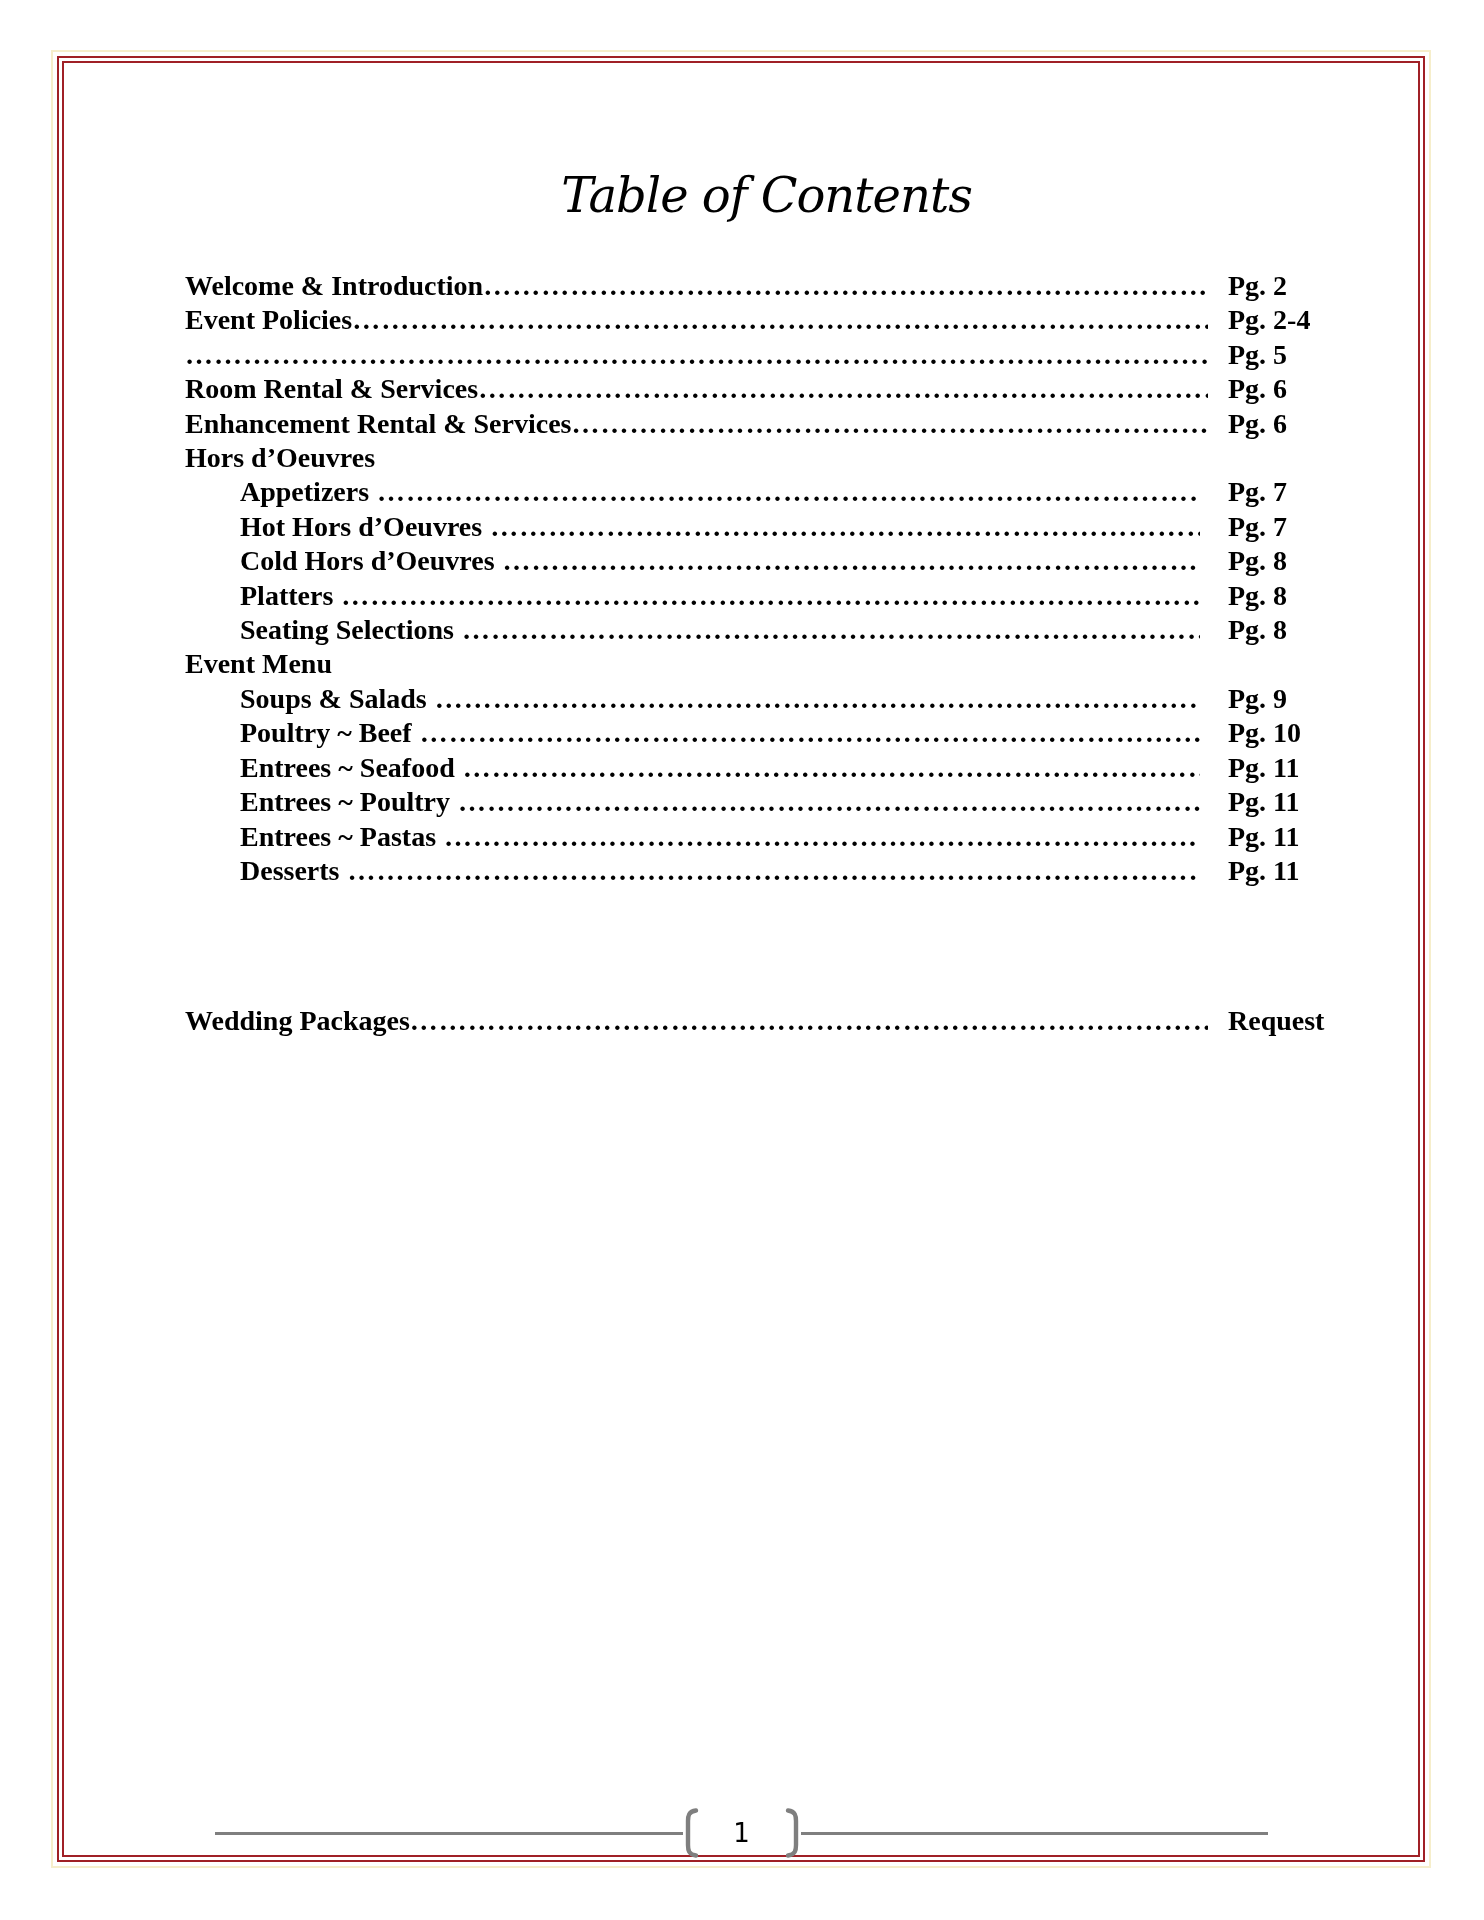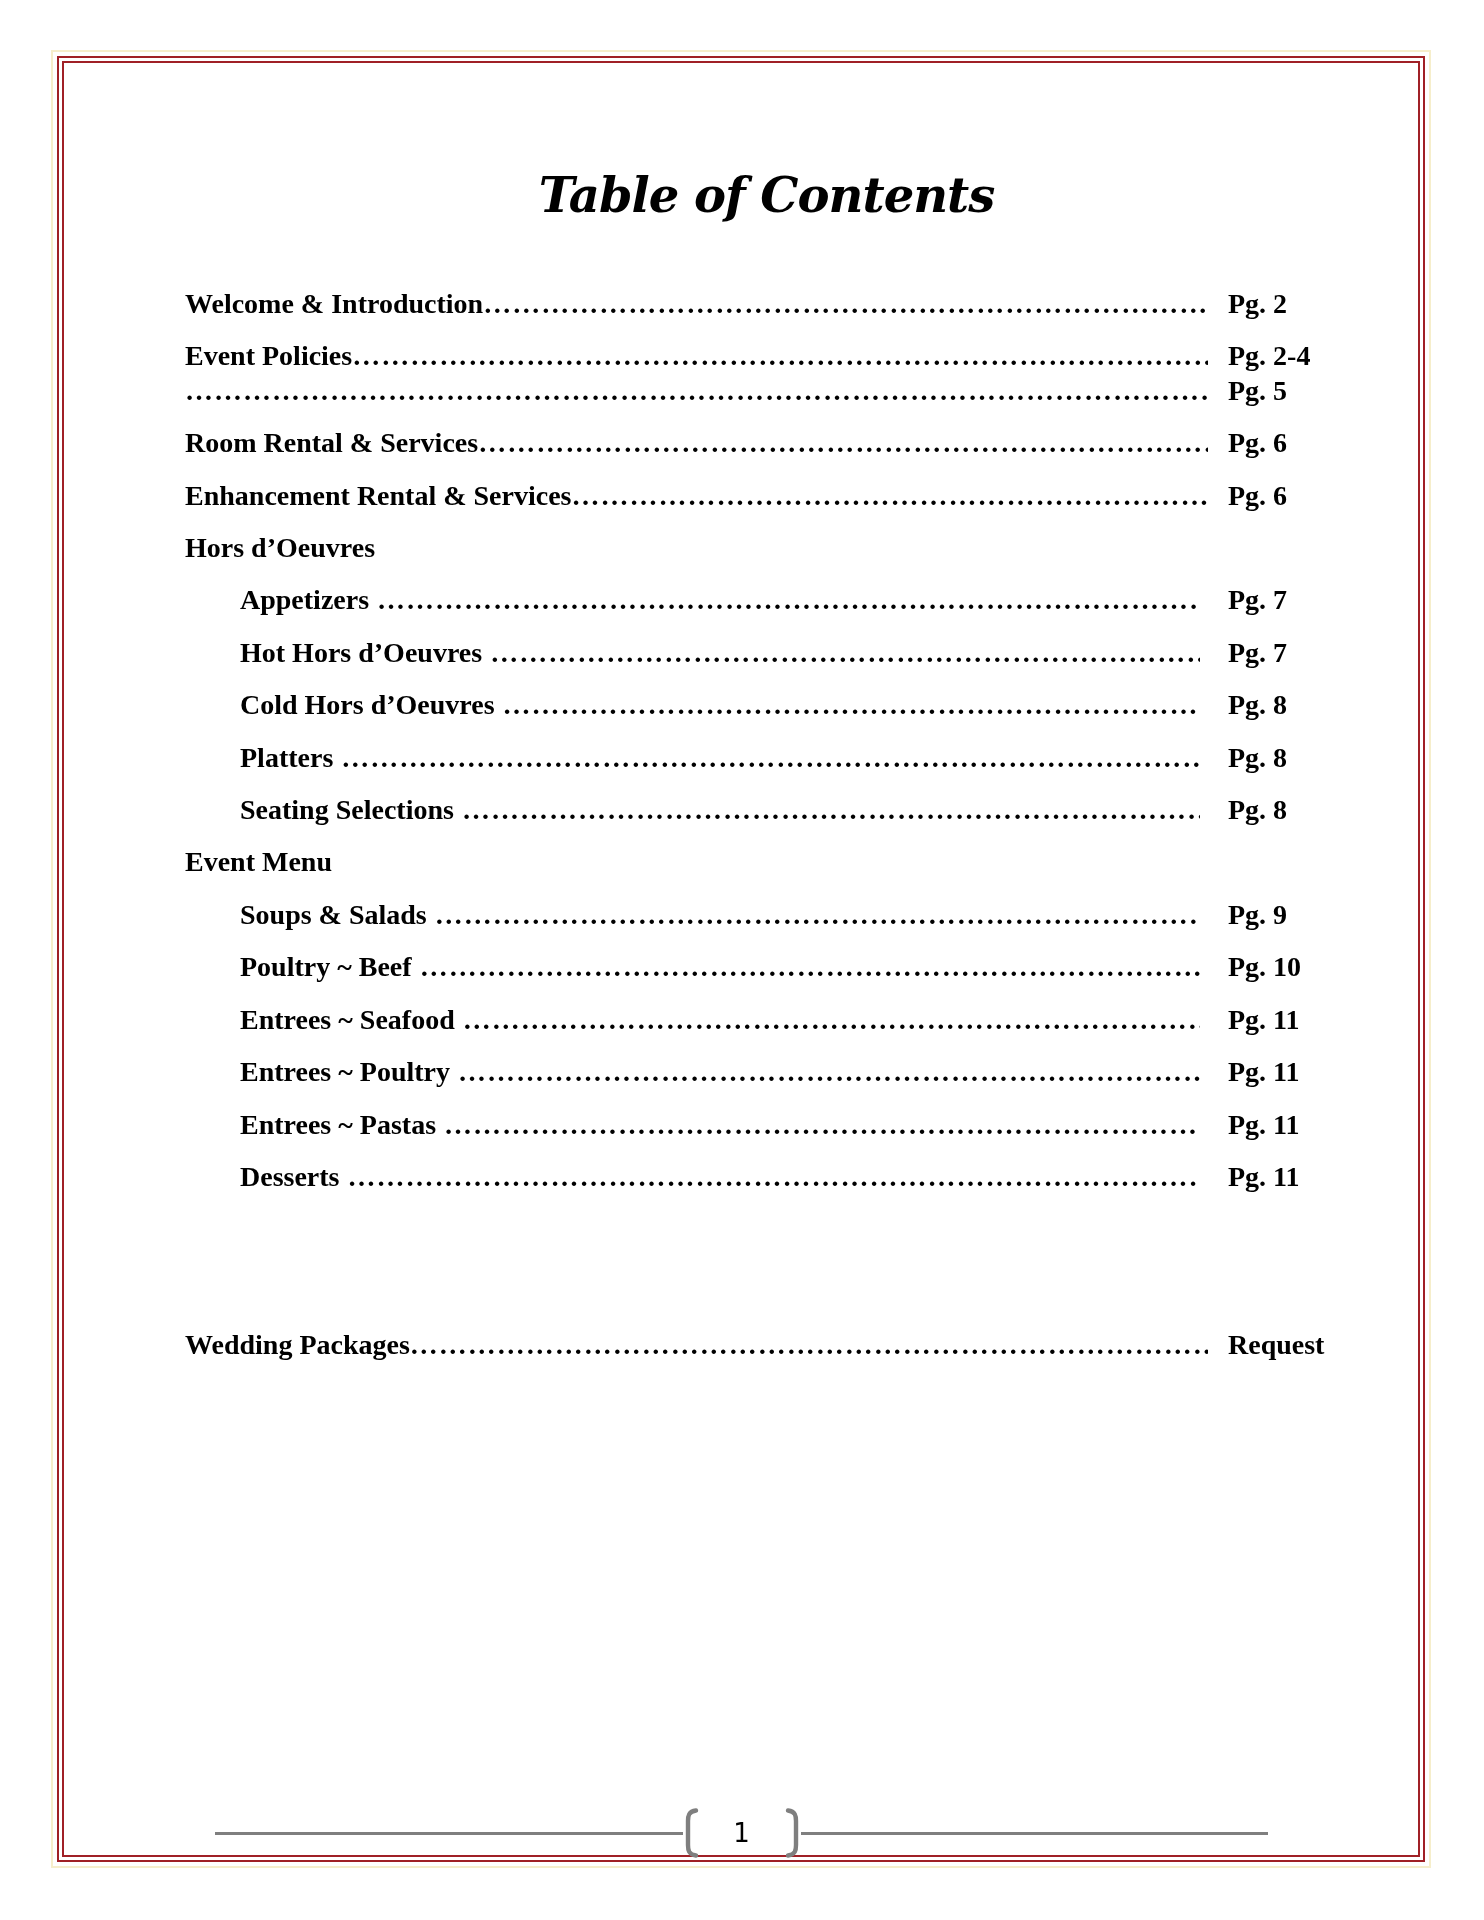--- a/index.html
+++ b/index.html
@@ -27,38 +27,38 @@
     box-sizing:border-box;pointer-events:none;
   }
   .content{
     position:absolute;left:185px;top:0;width:1163px;
   }
   .title{
     margin:168px 0 0 0;
     text-align:center;
     font-family:"DejaVu Serif", serif;
     font-style:italic;
-    font-weight:bold;
+    font-weight:normal;
     font-size:48px;
     line-height:55px;
     letter-spacing:-1px;
   }
   .toc{
     margin-top:46px;
   }
   .toc-row{
     display:flex;
     align-items:baseline;
     font-size:28px;
     line-height:34.4px;
     font-weight:bold;
     white-space:nowrap;
   }
   .toc-row.indent{padding-left:55px;gap:8px;}
-  .toc-label{flex:none;margin-top:18px;}
+  .toc-label{flex:none;}
   .toc-leader{
     flex:1 1 auto;
     overflow:hidden;
     letter-spacing:1px;
     min-width:0;
   }
   .toc-page{
     flex:none;
     width:120px;
     margin-left:20px;

